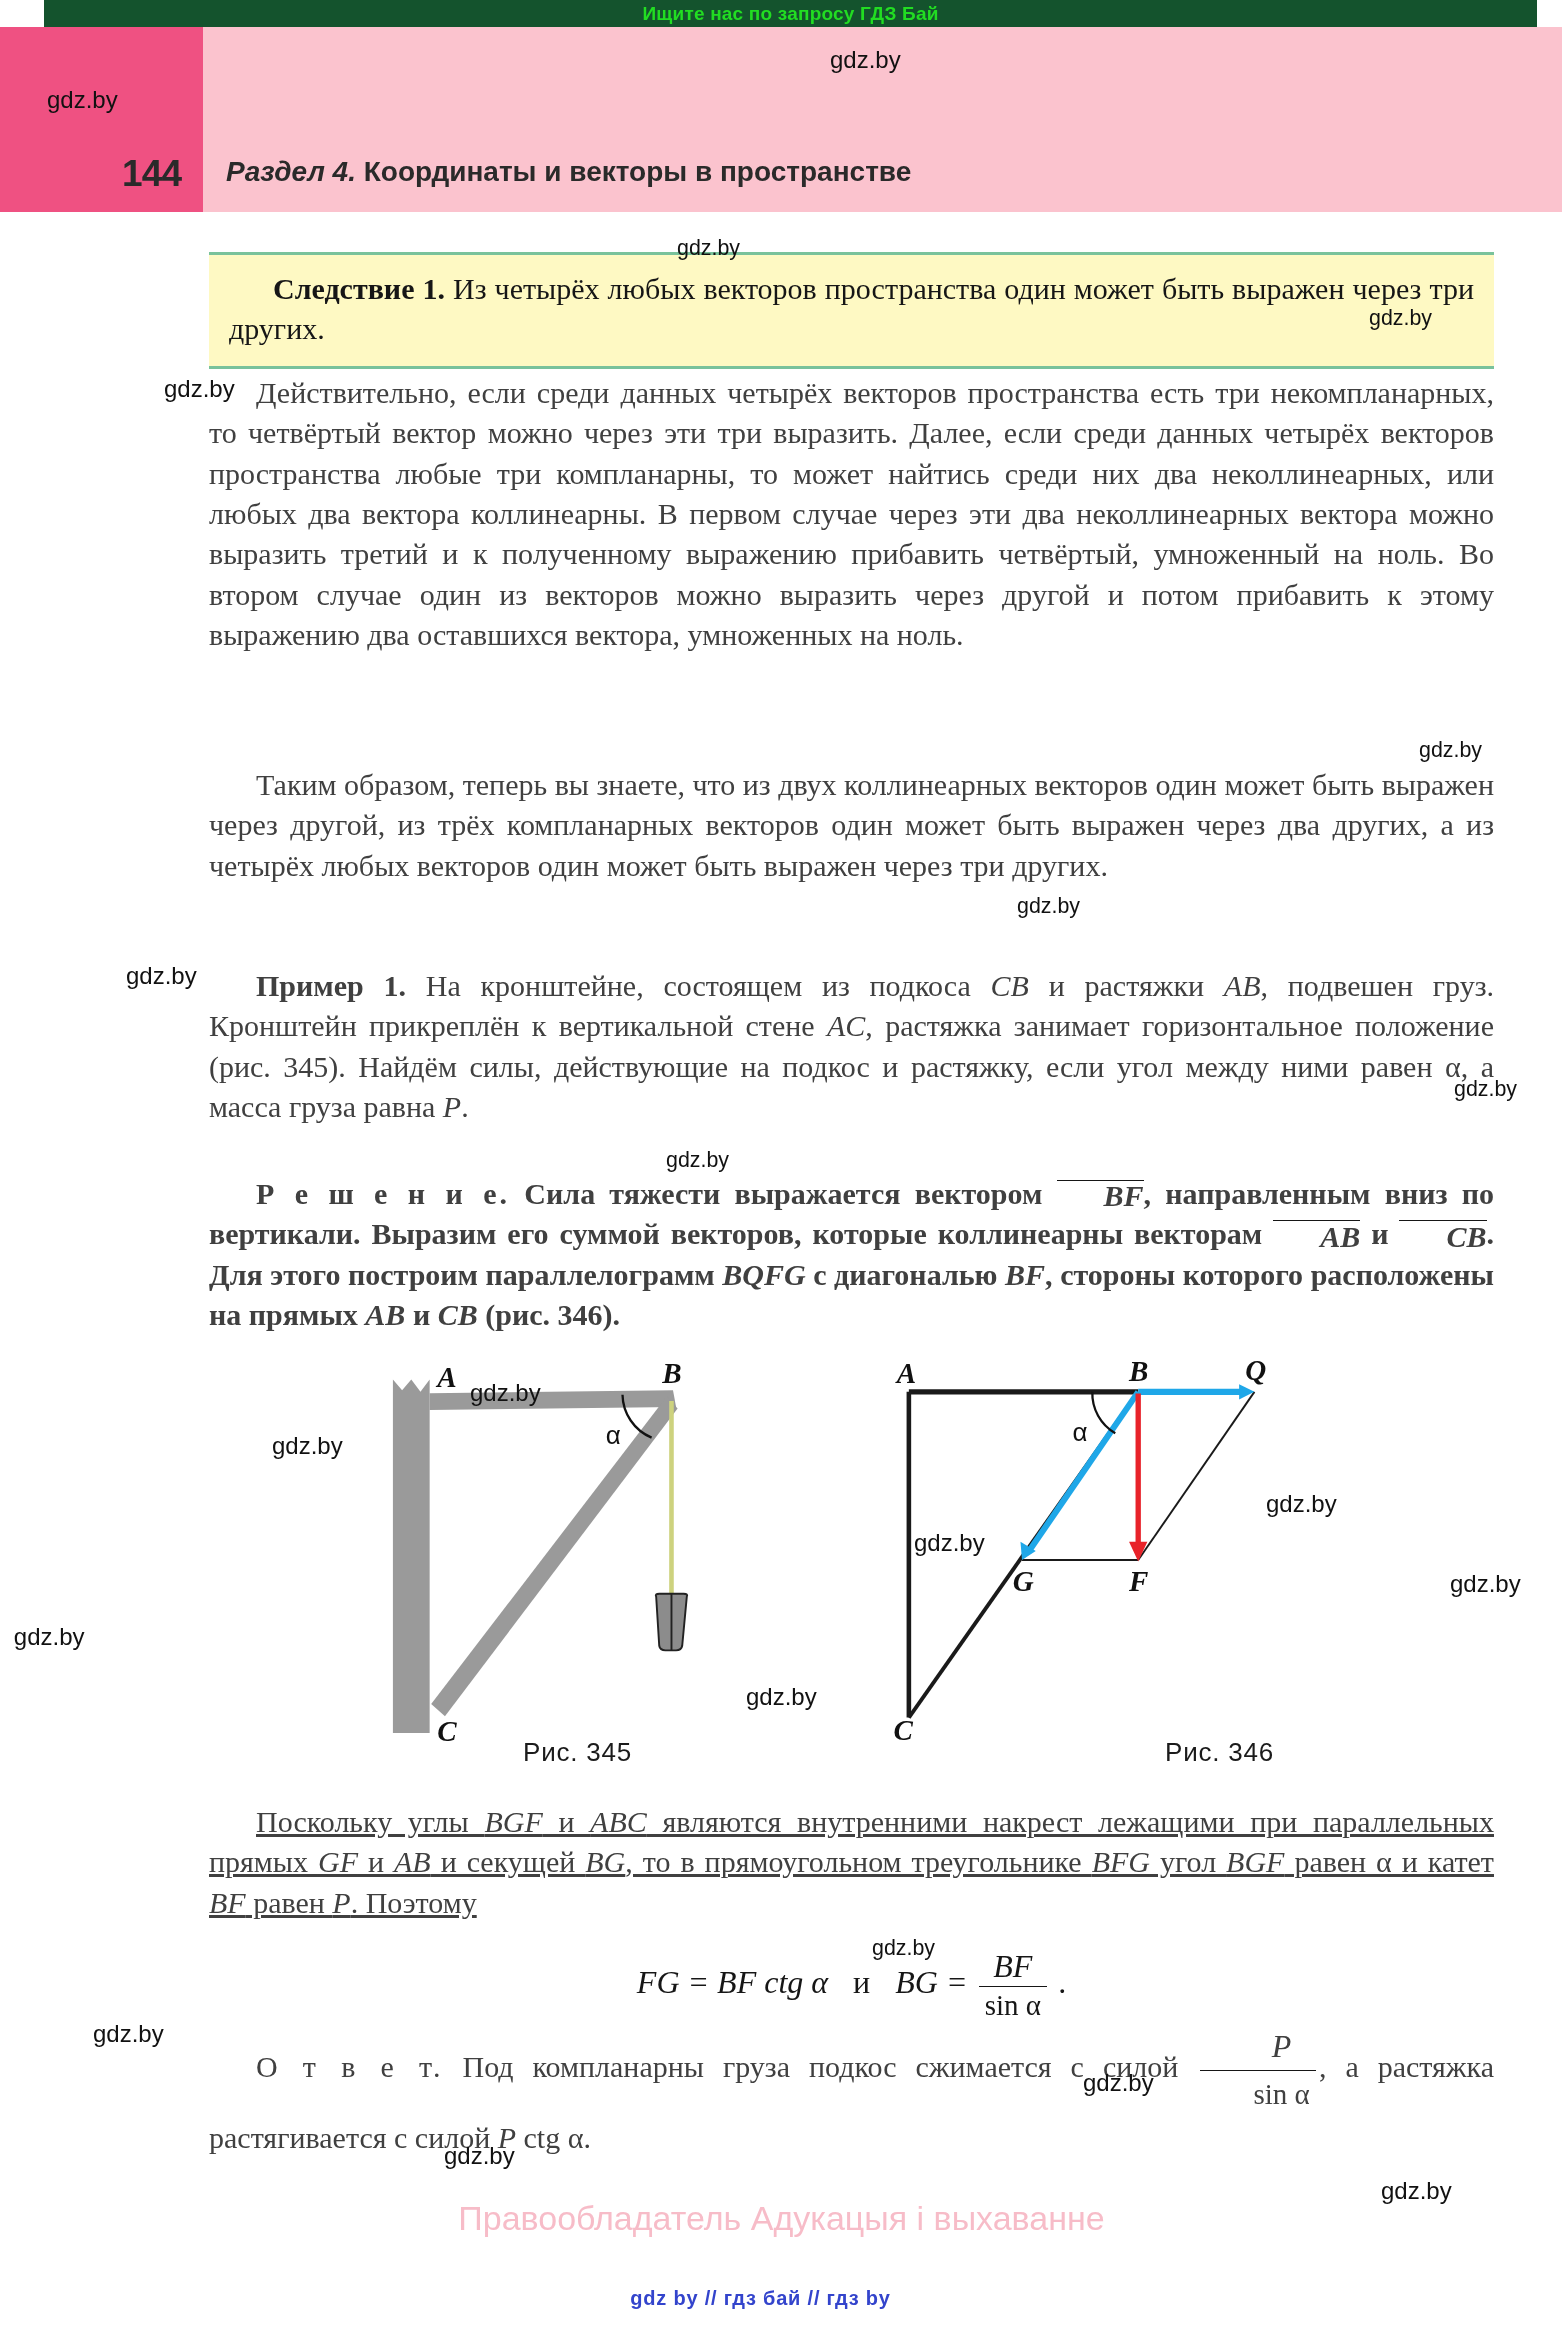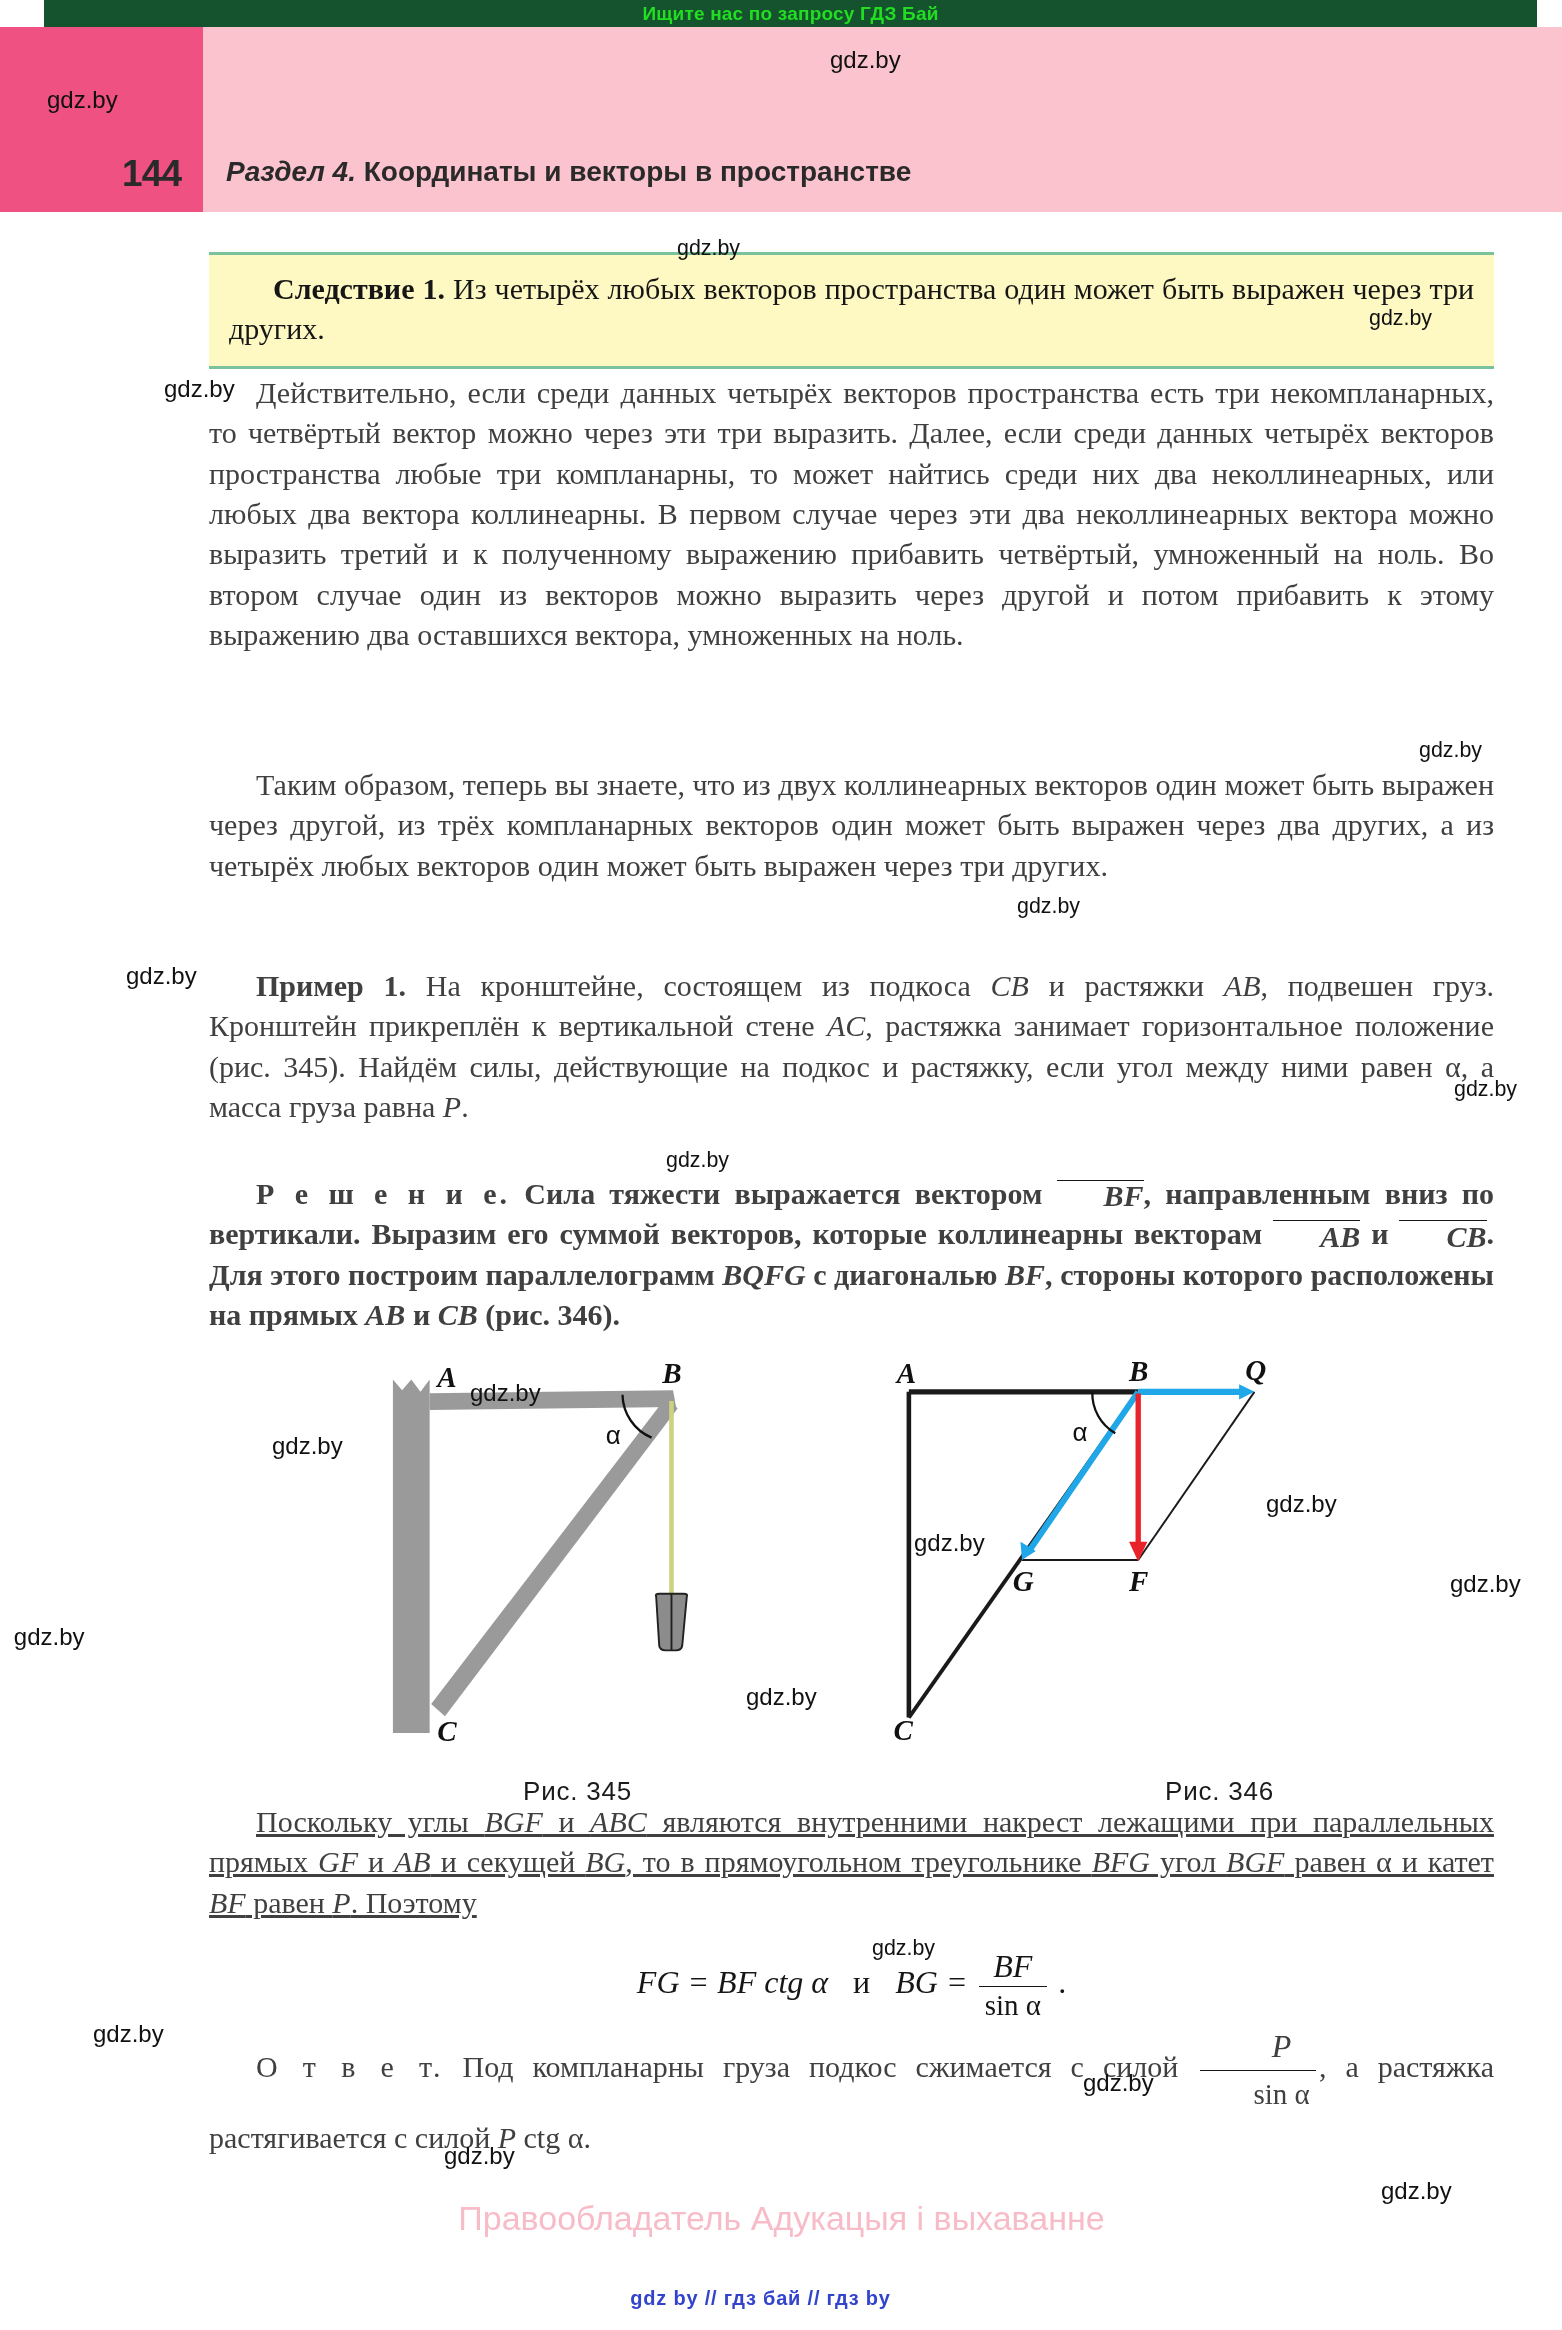--- a/index.html
+++ b/index.html
@@ -146,21 +146,20 @@
     top: 1358px;
     width: 1285px;
     height: 428px;
   }
   .fig-caption {
     position: absolute;
     font-family: "Liberation Sans", sans-serif;
     font-size: 26px;
     color: #1b1b1b;
     letter-spacing: 0.8px;
-    margin-top: 39px;
   }
 
   
   .formula-row {
     position: absolute;
     left: 209px;
     width: 1285px;
     text-align: center;
     font-size: 32px;
     color: #161616;

